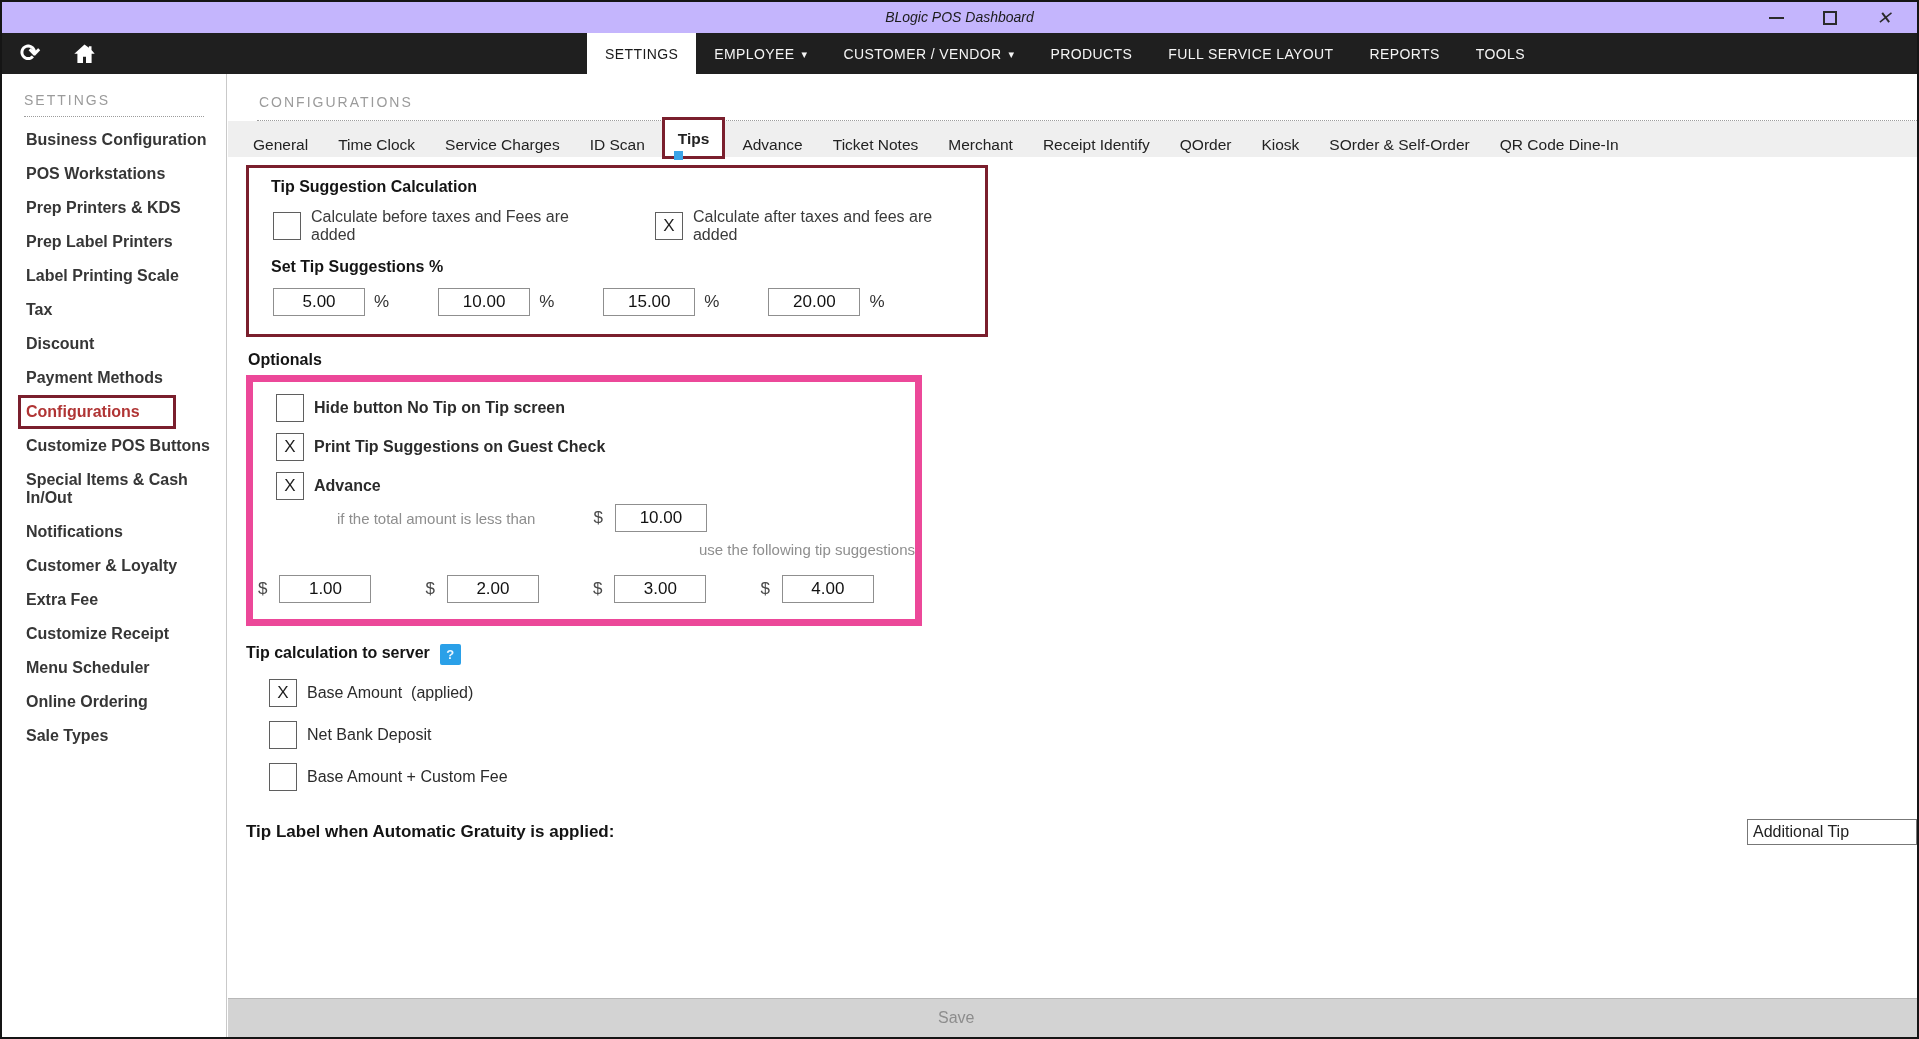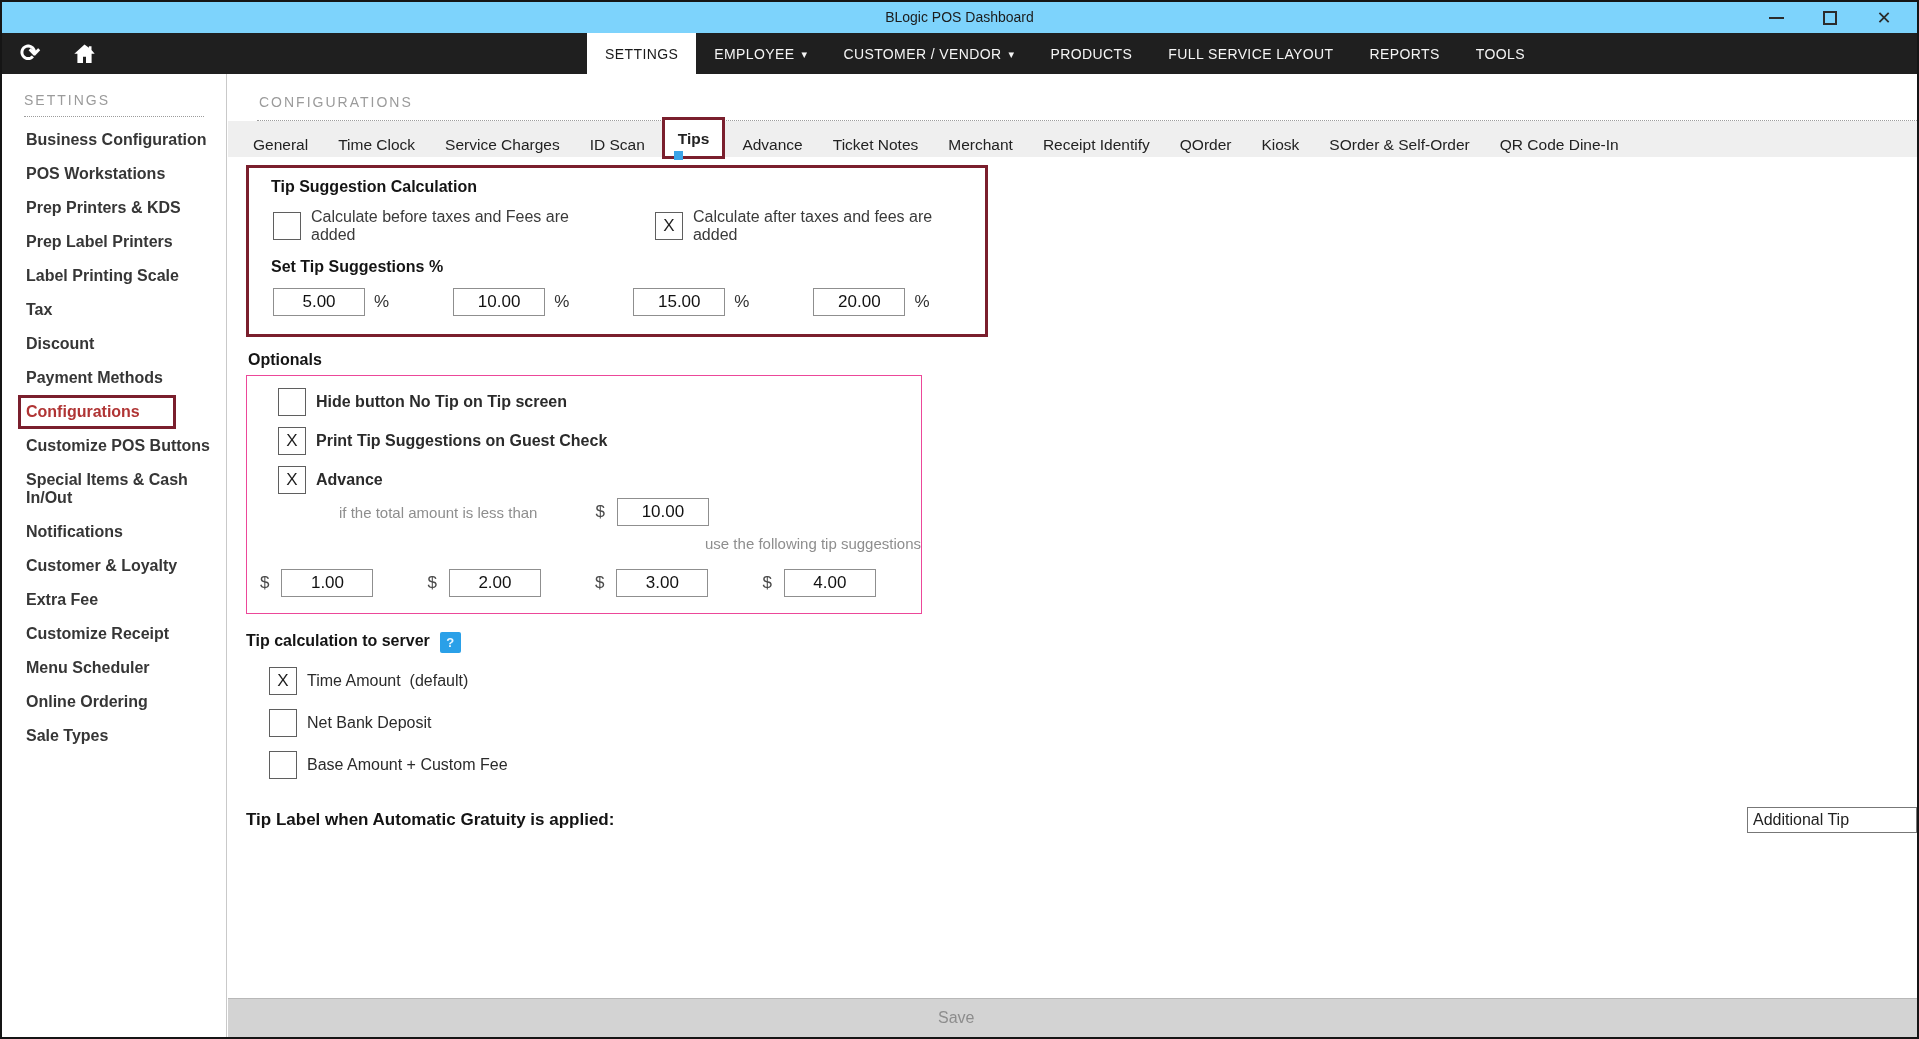--- a/index.html
+++ b/index.html
@@ -1,20 +1,20 @@
 <!DOCTYPE html>
 <html><head>
 <meta charset="utf-8">
 <style>
   * { margin:0; padding:0; box-sizing:border-box; }
   html,body { width:1919px; height:1039px; font-family:"Liberation Sans",sans-serif; background:#fff; overflow:hidden; }
   .window { position:relative; width:1919px; height:1039px; border:2px solid #151515; background:#fff; }
 
   
-  .titlebar { position:absolute; left:0; top:0; right:0; height:42px; background:#7dd3fc; }
+  .titlebar { position:absolute; left:0; top:0; right:0; height:42px; background:#c4b5fd;font-style:italic; }
   .titlebar-title { position:absolute; left:0; right:0; top:0; height:31px; line-height:31px; text-align:center; font-size:14px; color:#1c1c1c; }
   .win-controls { position:absolute; right:18px; top:0; height:31px; display:flex; align-items:center; gap:24px; }
   .win-btn { width:30px; height:31px; display:flex; align-items:center; justify-content:center; cursor:default; }
   .icon-min { width:15px; height:0; border-top:2px solid #2b2b2b; }
   .icon-max { width:14px; height:14px; border:2px solid #2b2b2b; background:transparent; }
   .icon-close { font-size:18px; color:#2b2b2b; line-height:1; }
 
   
   .navbar { position:absolute; left:0; top:31px; right:0; height:41px; background:#1f1f1f; }
   .nav-left { position:absolute; left:18px; top:0; height:41px; display:flex; align-items:center; gap:32px; }
@@ -46,28 +46,28 @@
   .red-section { width:742px; border:3px solid #7a1f2d; padding:10px 18px 18px 22px; }
   .section-title { font-size:16px; font-weight:bold; color:#141414; }
   .calc-row { display:flex; margin:12px 0 14px 2px; }
   .calc-group { display:flex; align-items:center; }
   .calc-group + .calc-group { margin-left:52px; }
 
   .checkbox { width:28px; height:28px; border:1px solid #5f5f5f; background:#fff; display:flex; align-items:center; justify-content:center; font-size:17px; color:#1e1e1e; flex:none; cursor:default; }
   .cb-label { margin-left:10px; font-size:16px; color:#3a3a3a; white-space:pre-wrap; }
   .cb-label.bold { font-weight:bold; color:#2b2b2b; }
 
-  .percent-row { display:flex; align-items:center; margin:12px 0 0 2px; gap:64px; }
+  .percent-row { display:flex; align-items:center; margin:12px 0 0 2px; gap:49px; }
   .field-group { display:flex; align-items:center; }
   .num-input { width:92px; height:28px; border:1px solid #8f8f8f; font-family:"Liberation Sans",sans-serif; font-size:17px; color:#111; text-align:center; background:#fff; }
   .suffix { margin-left:9px; font-size:17px; color:#333; }
   .dollar { margin-right:12px; font-size:17px; color:#4a4a4a; }
 
   .optionals-title { margin:14px 0 6px 2px; }
-  .optionals-box { width:676px; border:1px solid #ec4899; padding:12px 0 16px 8px; }
+  .optionals-box { width:676px; border:7px solid #ec4899; padding:12px 0 16px 0; }
   .opt-row { display:flex; align-items:center; margin:0 0 11px 23px; }
   .opt-row:last-child { margin-bottom:0; }
   .advance-detail { margin-left:84px; }
   .advance-line1 { display:flex; align-items:center; margin-top:4px; }
   .hint { font-size:15px; color:#8e8e8e; }
   .advance-line1 .dollar { margin-left:58px; }
   .advance-line2 { margin-top:9px;text-align:right; }
   .amounts-row { display:flex; align-items:center; margin:16px 0 0 5px; gap:54px; }
 
   .server-section { margin-top:18px; }
@@ -265,21 +265,21 @@
       </div>
 
       <div class="server-section">
         <div class="server-title-row">
           <span class="section-title">Tip calculation to server</span>
           <span class="help-badge">?</span>
         </div>
         <div id="server-checks">
             <div class="server-row">
               <span class="checkbox">X</span>
-              <span class="cb-label">Time Amount  (default)</span>
+              <span class="cb-label">Base Amount  (applied)</span>
             </div>
             <div class="server-row">
               <span class="checkbox"></span>
               <span class="cb-label">Net Bank Deposit</span>
             </div>
             <div class="server-row">
               <span class="checkbox"></span>
               <span class="cb-label">Base Amount + Custom Fee</span>
             </div>
           </div>

